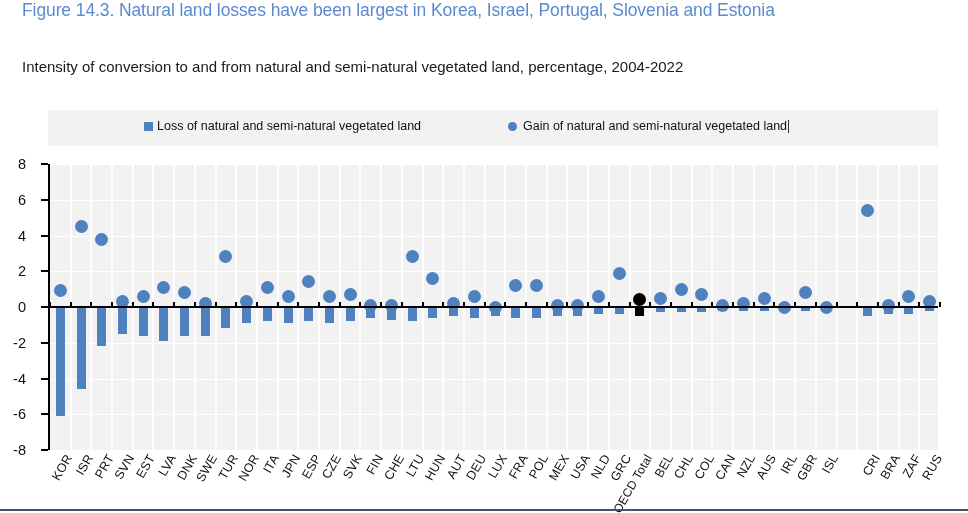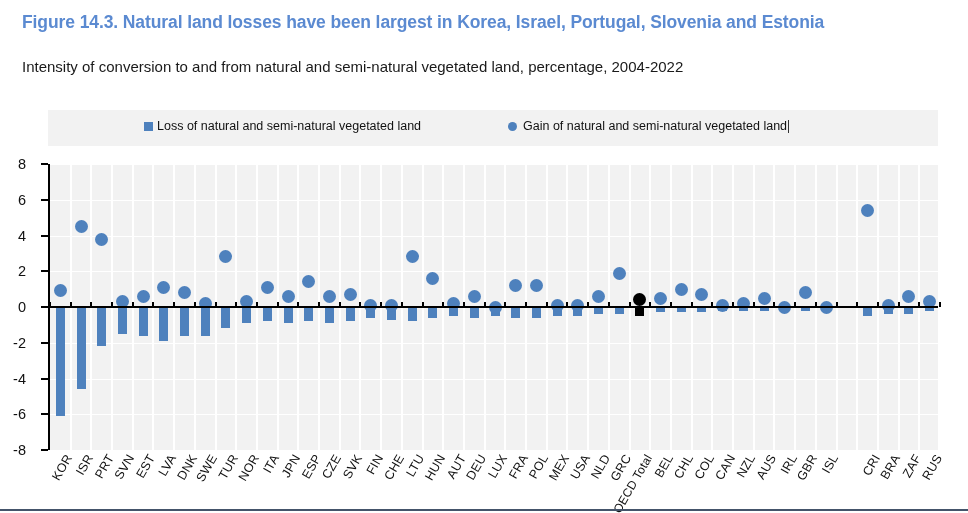--- a/index.html
+++ b/index.html
@@ -12,24 +12,24 @@
     background: #ffffff;
     font-family: "Liberation Sans", sans-serif;
     overflow: hidden;
     position: relative;
   }
 
   
   #figure-title {
     position: absolute;
     left: 22px;
-    top: 12px;
+    top: 0;
     width: 930px;
     font-size: 17.5px;
-    font-weight: bold;
+    font-weight: normal;
     color: #5B8AD1;
     letter-spacing: -0.1px;
     white-space: nowrap;
   }
   #figure-subtitle {
     position: absolute;
     left: 22px;
     top: 58px;
     width: 930px;
     font-size: 15px;

